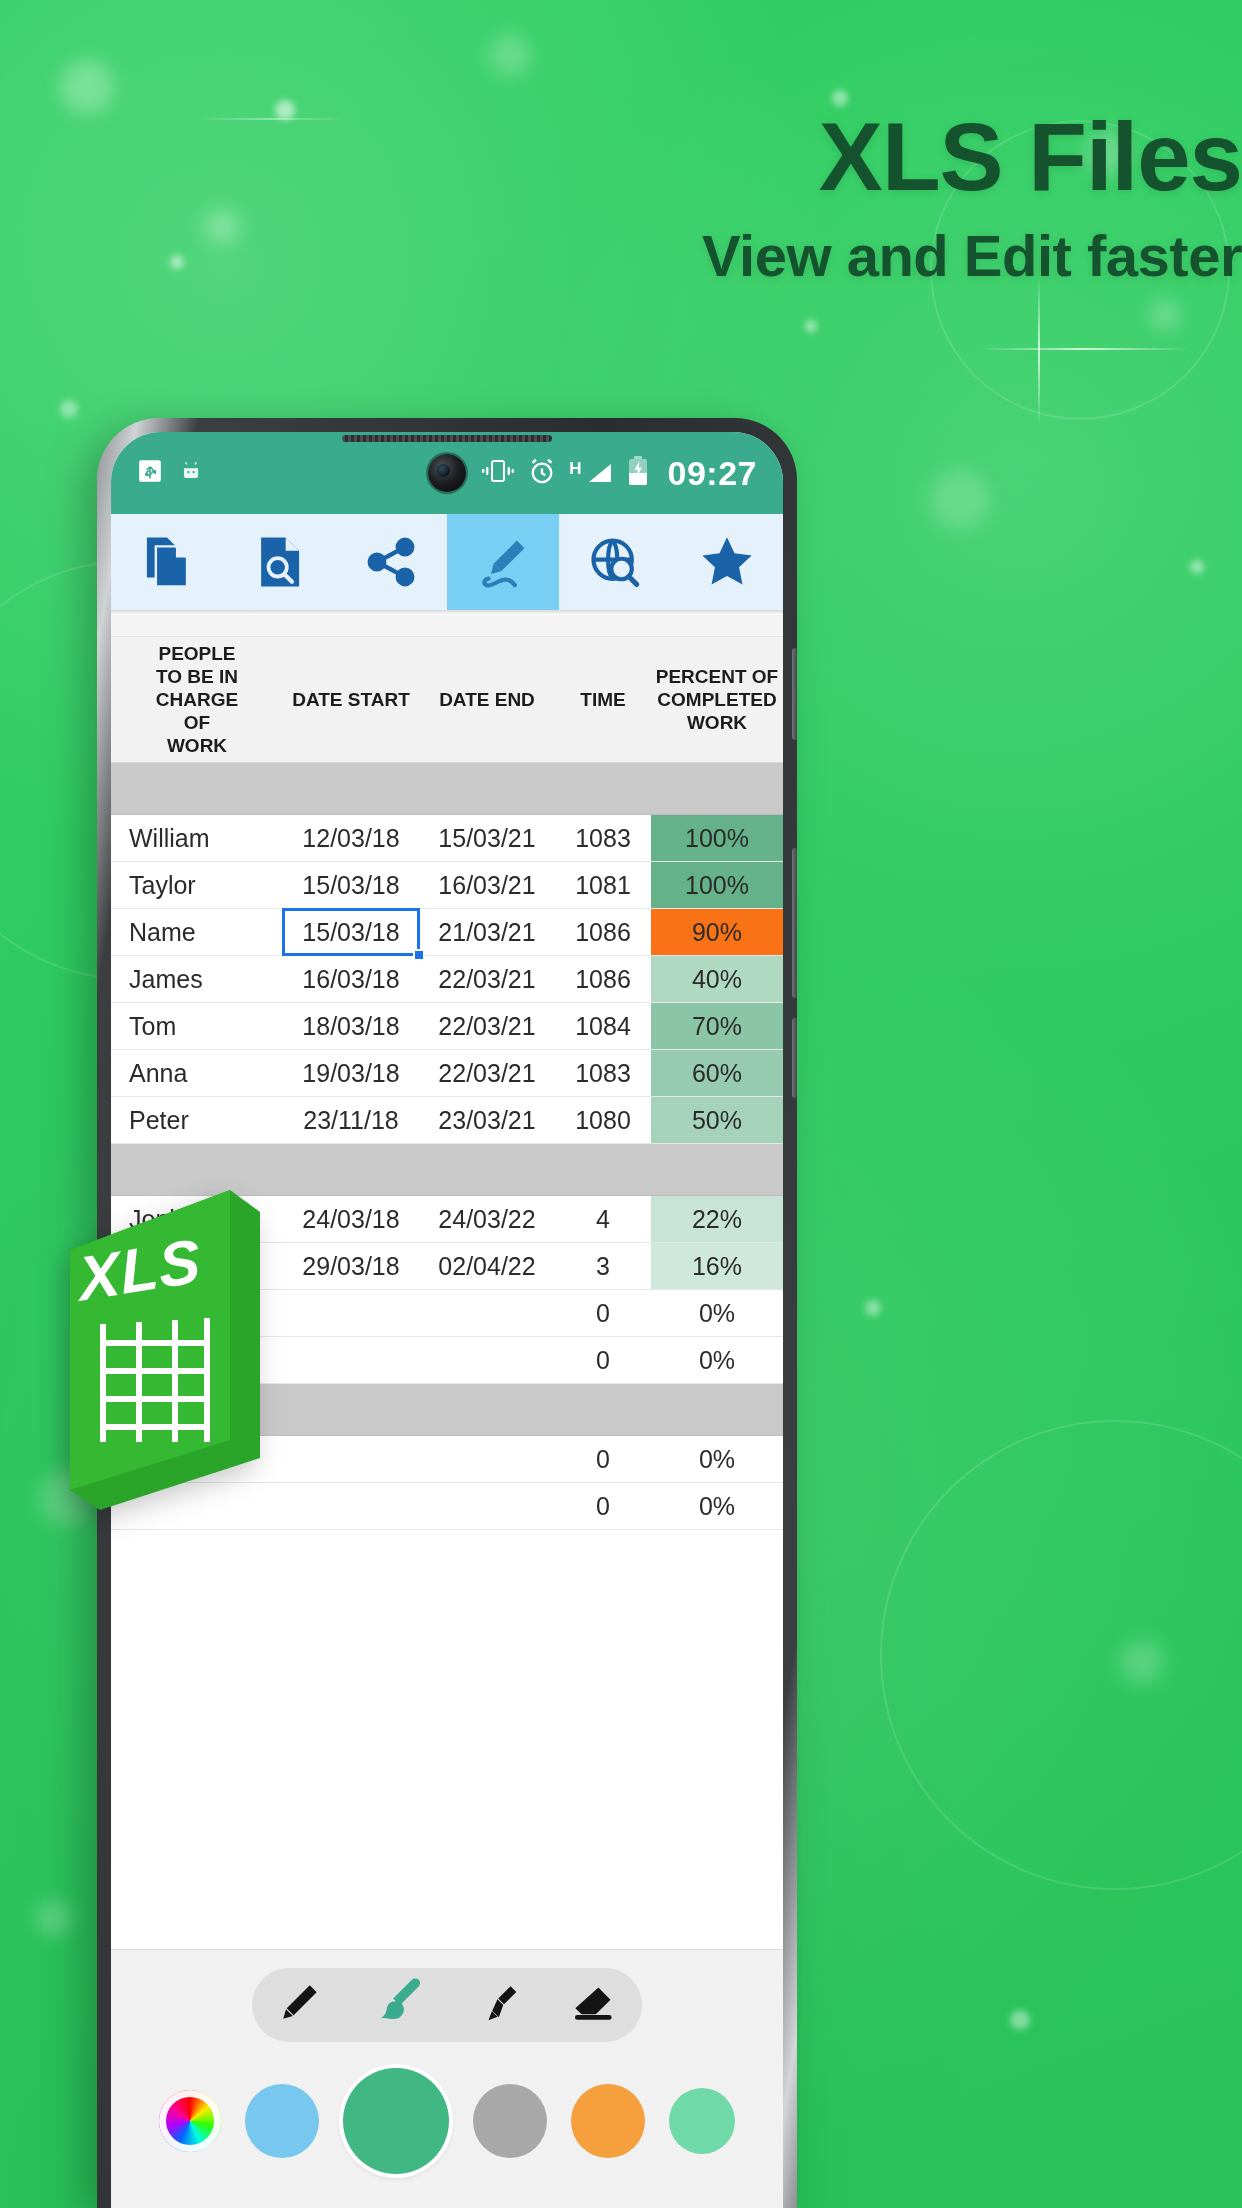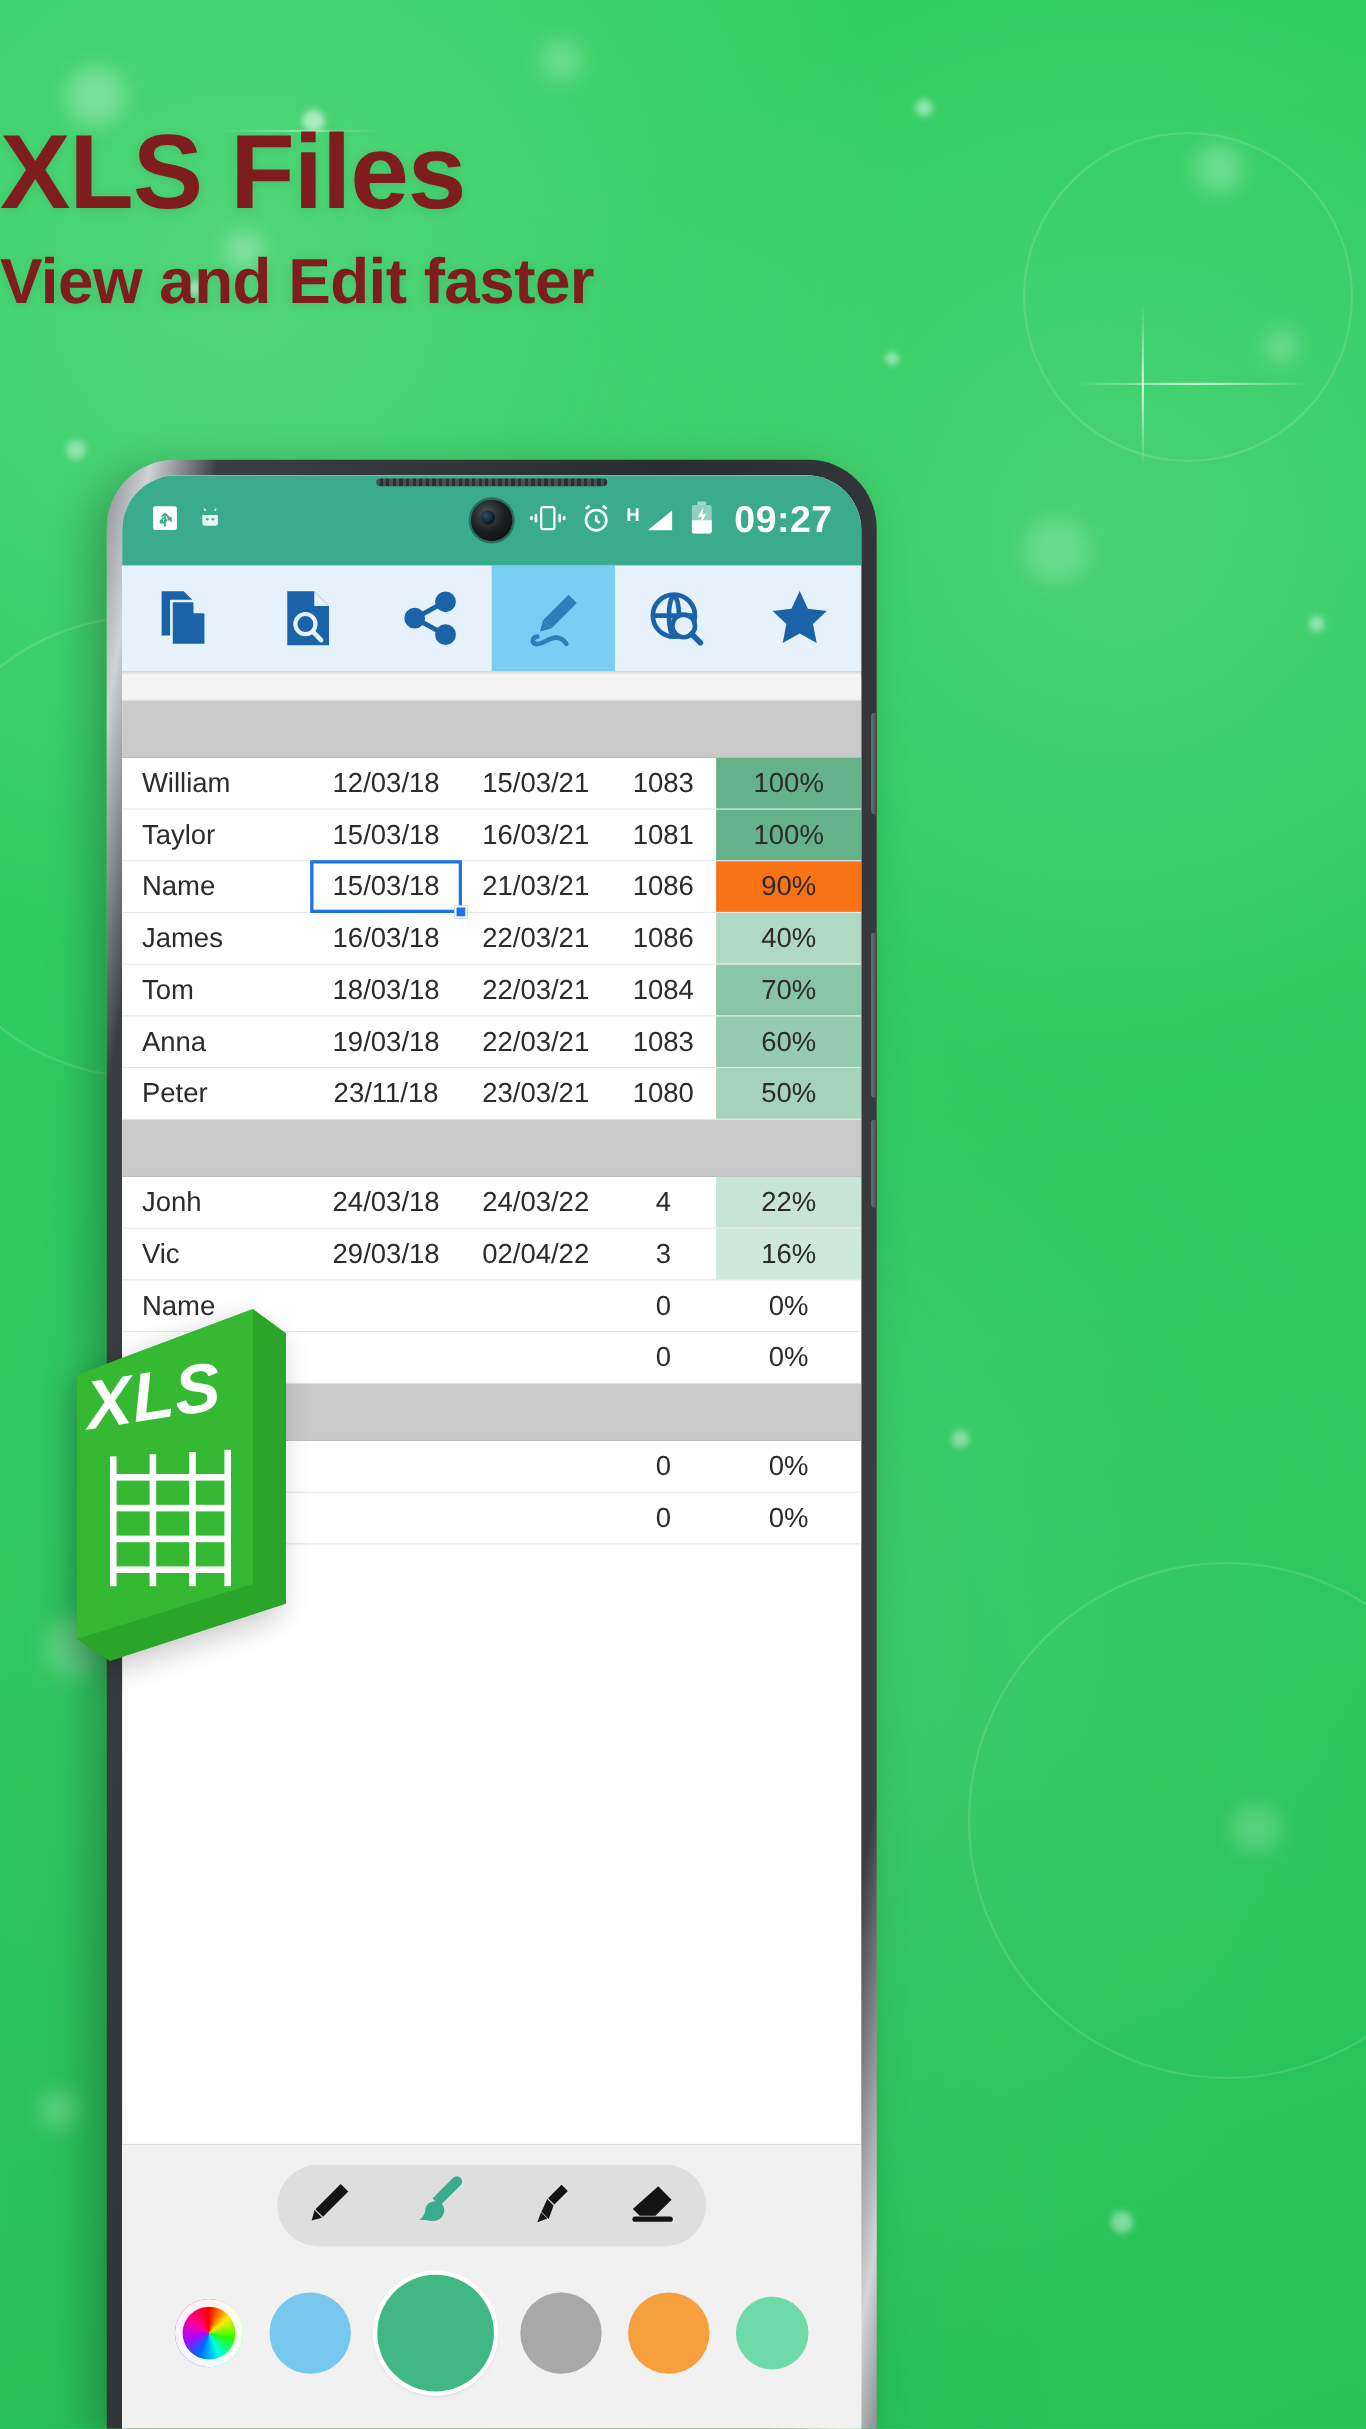--- a/index.html
+++ b/index.html
@@ -35,21 +35,21 @@
   }
   .sparkle.v {
     background:
       linear-gradient(to bottom, rgba(255,255,255,0) 0%, rgba(255,255,255,0.75) 50%, rgba(255,255,255,0) 100%);
     width: 2px; height: auto;
   }
 
   
   #headline {
     position: absolute; top: 104px; left: 0; width: 1242px;
-    text-align: left; color: #7f1d1d;
+    text-align: right; color: #14532d;
     text-shadow: 0 2px 10px rgba(0,0,0,0.10);
   }
   #headline .title {
     font-size: 96px; font-weight: 700; letter-spacing: -1px; line-height: 1.1;
   }
   #headline .subtitle {
     font-size: 58px; font-weight: 700; line-height: 1.1; margin-top: 14px;
     letter-spacing: -0.5px;
   }
 
@@ -364,20 +364,35 @@
               <path d="M12 1.8l3.1 6.6 7.1.9-5.2 4.9 1.4 7.1L12 17.8 5.6 21.3 7 14.2 1.8 9.3l7.1-.9z"></path>
             </svg>
         </span>
       </div>
     </div>
     <div id="tabshadow"></div>
 
     <div id="sheet">
       <div class="sheet-strip"></div>
 
+      <div id="colheads">
+        <div class="ch c0">
+          <div>PEOPLE</div>
+          <div>TO BE IN CHARGE</div>
+          <div>OF</div>
+          <div>WORK</div>
+        </div>
+        <div class="ch c1">DATE START</div>
+        <div class="ch c2">DATE END</div>
+        <div class="ch c3">TIME</div>
+        <div class="ch c4">
+          <div>PERCENT OF</div>
+          <div>COMPLETED WORK</div>
+        </div>
+      </div>
 
       <div class="spacer-row tall"></div>
       <div id="rows-1">
           <div class="row">
             <div class="cell c0 name">William</div>
             <div class="cell c1">12/03/18</div>
             <div class="cell c2">15/03/21</div>
             <div class="cell c3">1083</div>
             <div class="cell c4 pct" style="background:rgb(101,177,138);">100%</div>
           </div>

